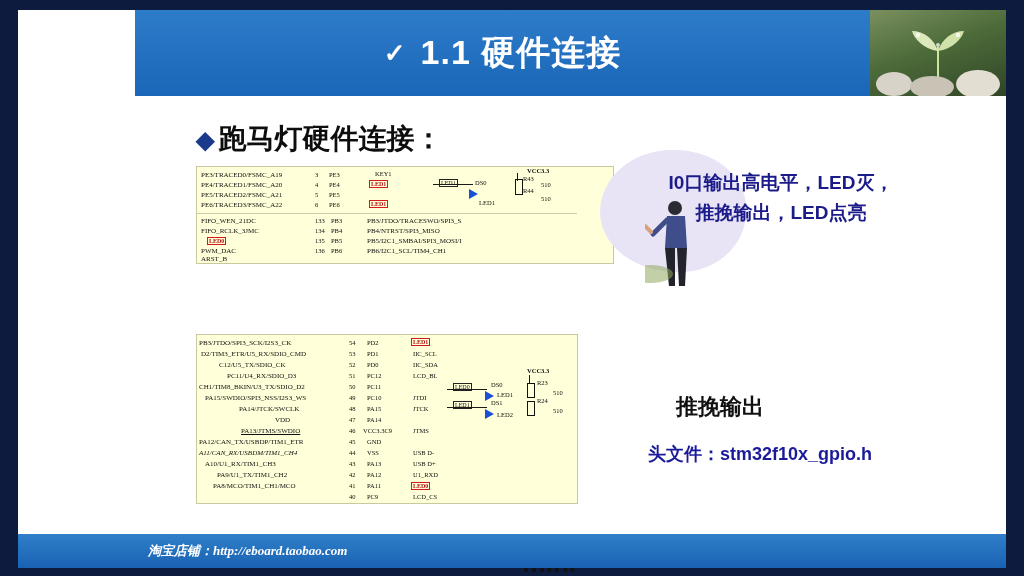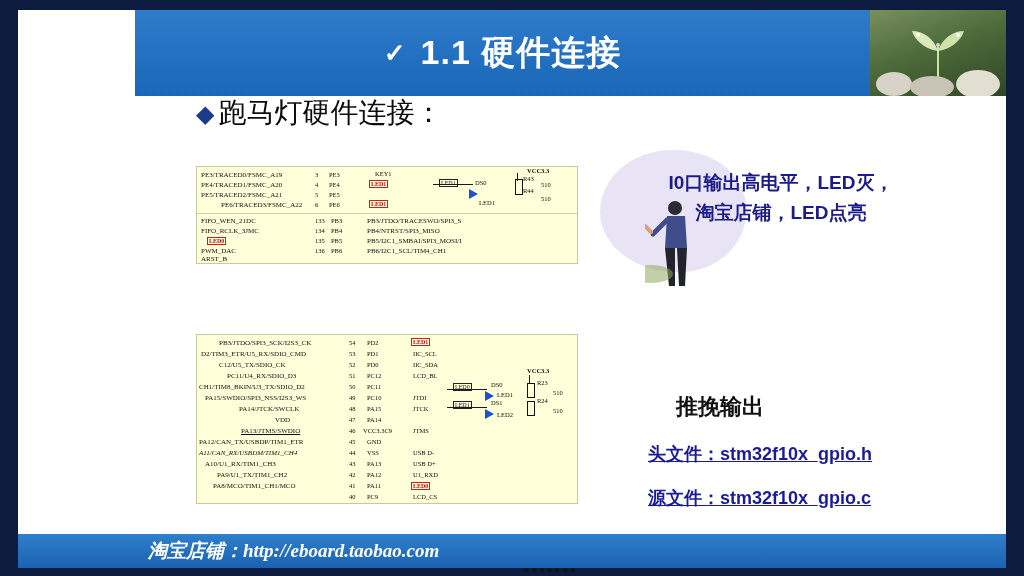--- a/index.html
+++ b/index.html
@@ -31,31 +31,31 @@
   .title-photo{
     position:absolute;right:18px;top:10px;width:136px;height:86px;
     background:linear-gradient(160deg,#7a8f5e 0%,#4d6b3a 45%,#2f4526 100%);
     overflow:hidden;
   }
   .sprout{position:absolute;left:50%;top:48%;transform:translate(-50%,-50%);}
   .pebble{position:absolute;border-radius:50%;background:#d8d3c8;}
 
   
   .h-runner{
-    position:absolute;left:196px;top:94px;
-    font-size:28px;font-weight:normal;color:#0d0d0d;
+    position:absolute;left:196px;top:120px;
+    font-size:28px;font-weight:bold;color:#0d0d0d;
   }
   .diamond{color:#1b3a8c;font-size:24px;margin-right:4px;}
 
   
   .sch{
     position:absolute;background:#ffffd9;border:1px solid #c9c9a0;overflow:hidden;
     font-family:"Liberation Serif", serif;
   }
-  .sch1{left:196px;top:166px;width:380px;height:96px;}
+  .sch1{left:196px;top:166px;width:380px;height:96px;padding-left:36px;}
   .sch2{left:196px;top:334px;width:380px;height:168px;}
   .sch .netrow{position:absolute;white-space:nowrap;font-size:7px;color:#101010;}
   .sch .pinbox{position:absolute;border:1px solid #222;font-size:6px;color:#111;background:#ffffd9;padding:0 1px;}
   .sch .redbox{position:absolute;border:1px solid #d21a1a;color:#b01010;font-size:6px;font-weight:bold;padding:0 1px;background:#ffffd9;}
   .sch .wire{position:absolute;background:#1a1a1a;}
   .sch .lbl{position:absolute;font-size:6.5px;color:#101010;white-space:nowrap;}
   .sch .lblb{position:absolute;font-size:6.5px;color:#101010;white-space:nowrap;font-weight:bold;}
   .sch .res{position:absolute;border:1px solid #111;background:#ffffd9;}
   .sch .led{position:absolute;width:0;height:0;border-top:5px solid transparent;border-bottom:5px solid transparent;border-left:9px solid #1a4fd6;}
   .sch .divider{position:absolute;left:0;width:380px;height:1px;background:#cfcfa8;}
@@ -78,32 +78,32 @@
   }
 
   .h-gpio{
     position:absolute;left:620px;top:334px;
     font-size:28px;font-weight:bold;color:#111;
   }
   .sqmark{display:inline-block;width:17px;height:17px;border:3px solid #1b3a8c;margin-right:10px;vertical-align:1px;}
   .pushpull{
     position:absolute;left:676px;top:392px;font-size:22px;font-weight:bold;color:#111;
   }
-  .fileline{position:absolute;font-size:18px;color:#1b1b9a;font-weight:bold;text-decoration:underline;}
+  .fileline{position:absolute;font-size:18px;color:#1b1b9a;font-weight:bold;}
   .f1{left:648px;top:442px;}
   .f2{left:648px;top:486px;}
 
   
   .footer{
     position:absolute;left:18px;bottom:8px;width:988px;height:34px;
     background:linear-gradient(180deg,#2f7fc9 0%,#1a62b3 100%);
     display:flex;align-items:center;
   }
   .footer span{
-    color:#ffffff;font-weight:bold;font-size:19px;font-style:italic;
+    color:#ffffff;font-weight:bold;font-size:13px;font-style:italic;
     font-family:"Liberation Serif", serif;
   }
   .foot-left{position:absolute;left:130px;}
   .foot-right{position:absolute;left:590px;}
 </style>
 </head>
 <body>
 
 <div class="slide">
 
@@ -132,21 +132,21 @@
   </div>
 
   <div class="h-runner">
     <span class="diamond">◆</span><span>跑马灯硬件连接：</span>
   </div>
 
   <div class="sch sch1">
     <div class="netrow" style="left:4px;top:4px;">PE3/TRACED0/FSMC_A19</div>
     <div class="netrow" style="left:4px;top:14px;">PE4/TRACED1/FSMC_A20</div>
     <div class="netrow" style="left:4px;top:24px;">PE5/TRACED2/FSMC_A21</div>
-    <div class="netrow" style="left:4px;top:34px;margin-left:20px;">PE6/TRACED3/FSMC_A22</div>
+    <div class="netrow" style="left:4px;top:34px;">PE6/TRACED3/FSMC_A22</div>
 
     <div class="lbl" style="left:118px;top:4px;">3</div>
     <div class="lbl" style="left:118px;top:14px;">4</div>
     <div class="lbl" style="left:118px;top:24px;">5</div>
     <div class="lbl" style="left:118px;top:34px;">6</div>
 
     <div class="lbl" style="left:132px;top:4px;">PE3</div>
     <div class="lbl" style="left:132px;top:14px;">PE4</div>
     <div class="lbl" style="left:132px;top:24px;">PE5</div>
     <div class="lbl" style="left:132px;top:34px;">PE6</div>
@@ -189,21 +189,21 @@
 
     <div class="netrow" style="left:170px;top:50px;">PB3/JTDO/TRACESWO/SPI3_S</div>
     <div class="netrow" style="left:170px;top:60px;">PB4/NTRST/SPI3_MISO</div>
     <div class="netrow" style="left:170px;top:70px;">PB5/I2C1_SMBAI/SPI3_MOSI/I</div>
     <div class="netrow" style="left:170px;top:80px;">PB6/I2C1_SCL/TIM4_CH1</div>
   </div>
 
   <div class="caption cap1">战舰/精英</div>
 
   <div class="sch sch2">
-    <div class="netrow" style="left:22px;top:4px;">PB3/JTDO/SPI3_SCK/I2S3_CK</div>
+    <div class="netrow" style="left:2px;top:4px;">PB3/JTDO/SPI3_SCK/I2S3_CK</div>
     <div class="netrow" style="left:4px;top:15px;">D2/TIM3_ETR/U5_RX/SDIO_CMD</div>
     <div class="netrow" style="left:22px;top:26px;">C12/U5_TX/SDIO_CK</div>
     <div class="netrow" style="left:30px;top:37px;text-align:center;">PC11/U4_RX/SDIO_D3</div>
     <div class="netrow" style="left:2px;top:48px;">CH1/TIM8_BKIN/U3_TX/SDIO_D2</div>
     <div class="netrow" style="left:8px;top:59px;">PA15/SWDIO/SPI3_NSS/I2S3_WS</div>
     <div class="netrow" style="left:42px;top:70px;">PA14/JTCK/SWCLK</div>
     <div class="netrow" style="left:78px;top:81px;">VDD</div>
     <div class="netrow" style="left:44px;top:92px;text-decoration:underline;">PA13/JTMS/SWDIO</div>
     <div class="netrow" style="left:2px;top:103px;">PA12/CAN_TX/USBDP/TIM1_ETR</div>
     <div class="netrow" style="left:2px;top:114px;font-style:italic;">A11/CAN_RX/USBDM/TIM1_CH4</div>
@@ -284,24 +284,23 @@
     <circle cx="30" cy="12" r="7" fill="#2b2b33"></circle>
     <path d="M22 20 L40 20 L42 52 L20 52 Z" fill="#3f4d8a"></path>
     <path d="M20 52 L30 52 L30 90 L24 90 Z" fill="#23232b"></path>
     <path d="M32 52 L42 52 L40 90 L34 90 Z" fill="#23232b"></path>
     <path d="M22 24 L8 38" stroke="#3f4d8a" stroke-width="5" fill="none" stroke-linecap="round"></path>
     <path d="M6 36 L0 30" stroke="#d8a07a" stroke-width="4" fill="none" stroke-linecap="round"></path>
     <ellipse cx="6" cy="78" rx="22" ry="9" fill="#8fa85e" opacity="0.55"></ellipse>
   </svg>
   <div class="note-text">
     <div>I0口输出高电平，LED灭，</div>
-    <div>淘宝店铺，LED点亮</div>
+    <div>推挽输出，LED点亮</div>
   </div>
 
   <div class="pushpull">推挽输出</div>
   <div class="fileline f1">头文件：stm32f10x_gpio.h</div>
-  <div class="fileline f2">源文件：stm32f10x_gpio.c</div>
 
   <div class="footer">
     <span class="foot-left">淘宝店铺：http://eboard.taobao.com</span>
   </div>
 
 </div>
 
 </body></html>

